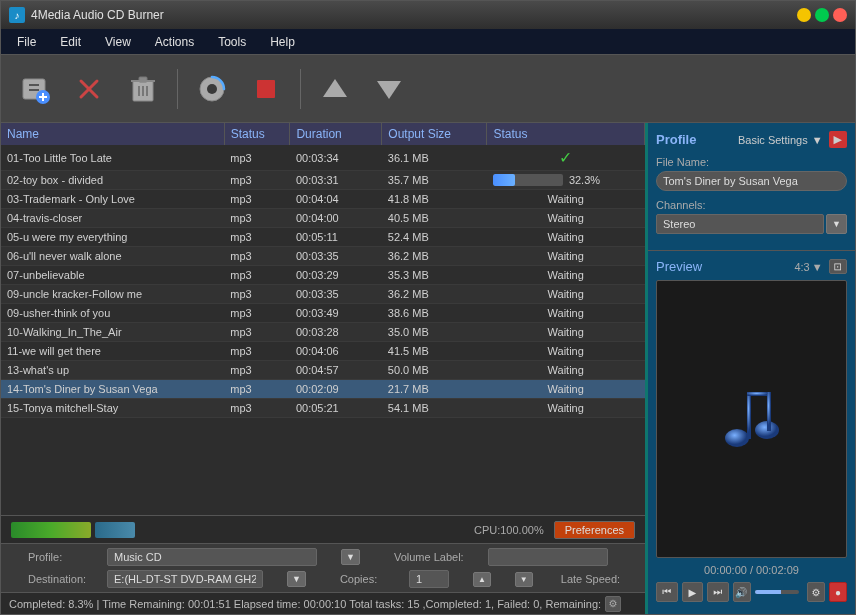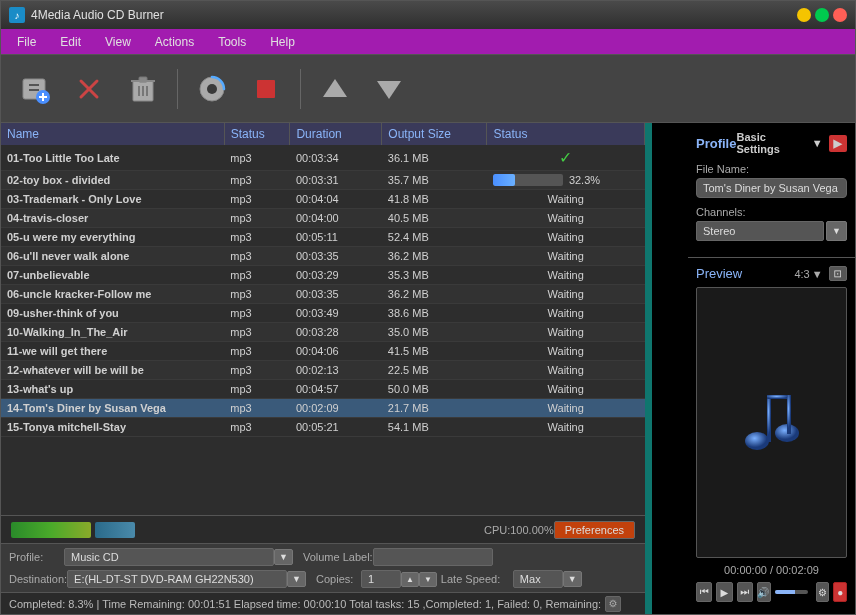--- a/index.html
+++ b/index.html
@@ -59,21 +59,21 @@
       height: 14px;
       border-radius: 50%;
       border: none;
       cursor: pointer;
     }
     .win-btn.minimize { background: #f5c400; }
     .win-btn.maximize { background: #00ca4e; }
     .win-btn.close { background: #ff5f56; }
     
     #menu-bar {
-      background: #a21caf;
+      background: #0f172a;
       height: 26px;
       display: flex;
       align-items: center;
       padding: 0 4px;
       border-bottom: 1px solid #555;
     }
     .menu-item {
       padding: 3px 12px;
       color: #e0e0e0;
       cursor: pointer;
@@ -161,21 +161,21 @@
       background: #3a5a7a !important;
     }
     #track-table tbody td {
       padding: 3px 6px;
       font-size: 11px;
       color: #d0d0d0;
       white-space: nowrap;
       overflow: hidden;
       text-overflow: ellipsis;
     }
-    .col-name { width: 170px; max-width: 170px; font-weight: bold; }
+    .col-name { width: 170px; max-width: 170px; }
     .col-format { width: 50px; }
     .col-duration { width: 70px; }
     .col-size { width: 80px; }
     .col-status { width: 120px; text-align: center; }
     .status-done { color: #44cc44; font-size: 16px; }
     .status-waiting { color: #d0d0d0; }
     .status-progress {
       display: flex;
       align-items: flex-start;
       gap: 6px;
@@ -194,21 +194,21 @@
     }
     
     #table-footer {
       height: 28px;
       background: #2a2a2a;
       border-top: 1px solid #555;
       display: flex;
       align-items: center;
       padding: 0 10px;
       justify-content: flex-end;
-      gap: 0;
+      gap: 10px;
     }
     #cpu-label {
       color: #aaa;
       font-size: 11px;
     }
     #pref-btn {
       background: #c2410c;
       border: 1px solid #666;
       color: #ddd;
       padding: 2px 10px;
@@ -221,21 +221,22 @@
       background: #3a3a3a;
       border-top: 1px solid #555;
       padding: 4px 8px;
       display: flex;
       flex-direction: column;
       gap: 4px;
     }
     .control-row {
       display: flex;
       align-items: center;
-      gap: 0;
+      gap: 24px;
+      margin-left: 19px;
     }
     .control-label {
       color: #aaa;
       font-size: 11px;
       min-width: 55px;
     }
     .control-input {
       background: #555;
       border: 1px solid #666;
       color: #ddd;
@@ -277,25 +278,24 @@
       cursor: pointer;
       display: flex;
       align-items: center;
       justify-content: center;
       font-size: 10px;
       color: #aaa;
     }
     
     #right-panel {
       width: 210px;
-      background: #000000;
-      border-left: 7px solid #0f766e;
+      background: #0c4a6e;
+      border-left: 3px solid #0f766e;
       display: flex;
       flex-direction: column;
-      padding-left: 36px;
     }
     #profile-section {
       padding: 8px;
       border-bottom: 1px solid #555;
     }
     #profile-header {
       display: flex;
       align-items: center;
       justify-content: space-between;
       margin-bottom: 8px;
@@ -305,37 +305,36 @@
       font-size: 13px;
       font-weight: bold;
     }
     #profile-settings-btn {
       display: flex;
       align-items: center;
       gap: 4px;
       cursor: pointer;
       color: #ccc;
       font-size: 11px;
-      font-weight: bold;
     }
     .profile-field {
       margin-bottom: 8px;
     }
     .profile-field-label {
       color: #aaa;
       font-size: 11px;
       margin-bottom: 3px;
     }
     .profile-field-value {
       background: #555;
       border: 1px solid #666;
       padding: 3px 6px;
       color: #ddd;
       font-size: 11px;
-      border-radius: 4px;
+      border-radius: 10px;
       width: 100%;
     }
     .profile-select-row {
       display: flex;
       gap: 2px;
     }
     .profile-select-value {
       background: #555;
       border: 1px solid #666;
       padding: 3px 6px;
@@ -593,21 +592,21 @@
                 <td class="col-status"><span class="status-waiting">Waiting</span></td>
               </tr>
               <tr>
                 <td class="col-name">07-unbelievable</td>
                 <td class="col-format">mp3</td>
                 <td class="col-duration">00:03:29</td>
                 <td class="col-size">35.3 MB</td>
                 <td class="col-status"><span class="status-waiting">Waiting</span></td>
               </tr>
               <tr>
-                <td class="col-name">06-uncle kracker-Follow me</td>
+                <td class="col-name">09-uncle kracker-Follow me</td>
                 <td class="col-format">mp3</td>
                 <td class="col-duration">00:03:35</td>
                 <td class="col-size">36.2 MB</td>
                 <td class="col-status"><span class="status-waiting">Waiting</span></td>
               </tr>
               <tr>
                 <td class="col-name">09-usher-think of you</td>
                 <td class="col-format">mp3</td>
                 <td class="col-duration">00:03:49</td>
                 <td class="col-size">38.6 MB</td>
@@ -618,27 +617,20 @@
                 <td class="col-format">mp3</td>
                 <td class="col-duration">00:03:28</td>
                 <td class="col-size">35.0 MB</td>
                 <td class="col-status"><span class="status-waiting">Waiting</span></td>
               </tr>
               <tr>
                 <td class="col-name">11-we will get there</td>
                 <td class="col-format">mp3</td>
                 <td class="col-duration">00:04:06</td>
                 <td class="col-size">41.5 MB</td>
-                <td class="col-status"><span class="status-waiting">Waiting</span></td>
-              </tr>
-              <tr>
-                <td class="col-name">12-whatever will be will be</td>
-                <td class="col-format">mp3</td>
-                <td class="col-duration">00:02:13</td>
-                <td class="col-size">22.5 MB</td>
                 <td class="col-status"><span class="status-waiting">Waiting</span></td>
               </tr>
               <tr>
                 <td class="col-name">13-what's up</td>
                 <td class="col-format">mp3</td>
                 <td class="col-duration">00:04:57</td>
                 <td class="col-size">50.0 MB</td>
                 <td class="col-status"><span class="status-waiting">Waiting</span></td>
               </tr>
               <tr class="selected">

